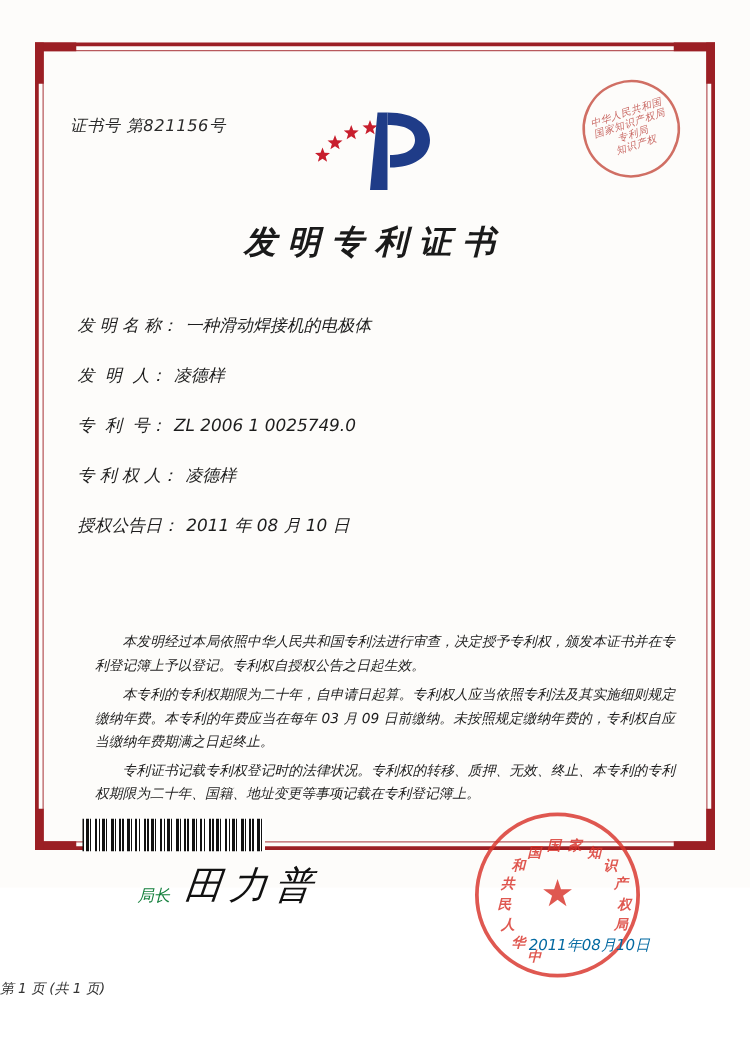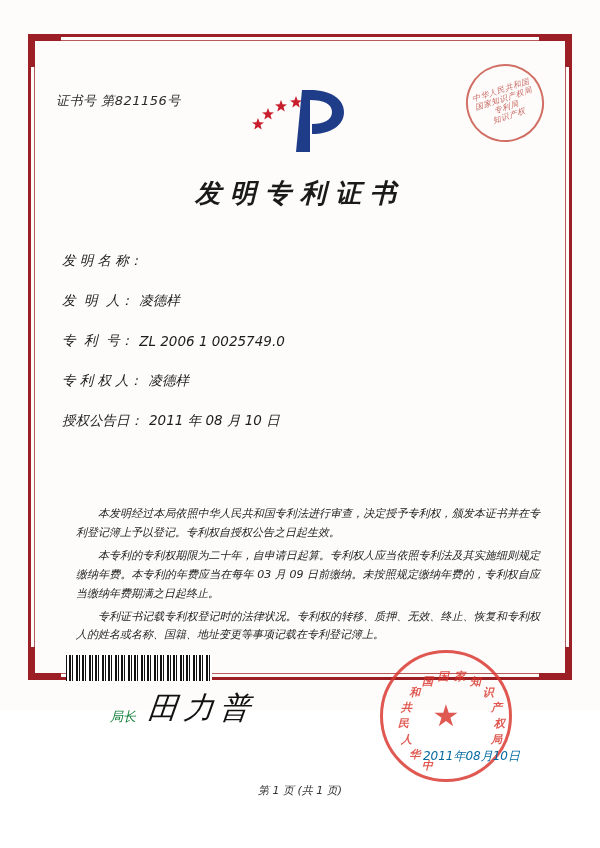--- a/index.html
+++ b/index.html
@@ -241,21 +241,21 @@
     color: #0369a1;
     font-family: "DejaVu Sans", sans-serif;
   }
 
   
   .footer {
     position: absolute;
     left: 0;
     right: 0;
     top: 783px;
-    text-align: center;
+    text-align: left;
     font-size: 11px;
     color: #333;
     font-family: "DejaVu Sans", sans-serif;
   }
 </style>
 </head>
 <body>
 
 <div class="page">
 
@@ -288,20 +288,21 @@
     <span>国家知识产权局</span>
     <span>专利局</span>
     <span>知识产权</span>
   </div>
 
   <div class="title">发明专利证书</div>
 
   <div class="fields">
     <div class="field-row">
       <span class="field-label">发 明 名 称：</span>
+      <span class="field-value">一种滑动焊接机的电极体</span>
     </div>
     <div class="field-row">
       <span class="field-label">发  明  人：</span>
       <span class="field-value">凌德样</span>
     </div>
     <div class="field-row">
       <span class="field-label">专  利  号：</span>
       <span class="field-value">ZL 2006 1 0025749.0</span>
     </div>
     <div class="field-row">
@@ -310,21 +311,21 @@
     </div>
     <div class="field-row">
       <span class="field-label">授权公告日：</span>
       <span class="field-value">2011 年 08 月 10 日</span>
     </div>
   </div>
 
   <div class="paragraphs">
     <p>本发明经过本局依照中华人民共和国专利法进行审查，决定授予专利权，颁发本证书并在专利登记簿上予以登记。专利权自授权公告之日起生效。</p>
     <p>本专利的专利权期限为二十年，自申请日起算。专利权人应当依照专利法及其实施细则规定缴纳年费。本专利的年费应当在每年 03 月 09 日前缴纳。未按照规定缴纳年费的，专利权自应当缴纳年费期满之日起终止。</p>
-    <p>专利证书记载专利权登记时的法律状况。专利权的转移、质押、无效、终止、恢复和专利权人的姓名或名称、国籍、地址变更等事项记载在专利登记簿上。</p>
+    <p>专利证书记载专利权登记时的法律状况。专利权的转移、质押、无效、终止、本专利的专利权期限为二十年、国籍、地址变更等事项记载在专利登记簿上。</p>
   </div>
 
   <div class="barcode"></div>
 
   <div class="director-label">局长</div>
   <div class="signature">田力普</div>
 
   <div class="seal">
     <div class="seal-inner">
       <div class="seal-star">★</div>

